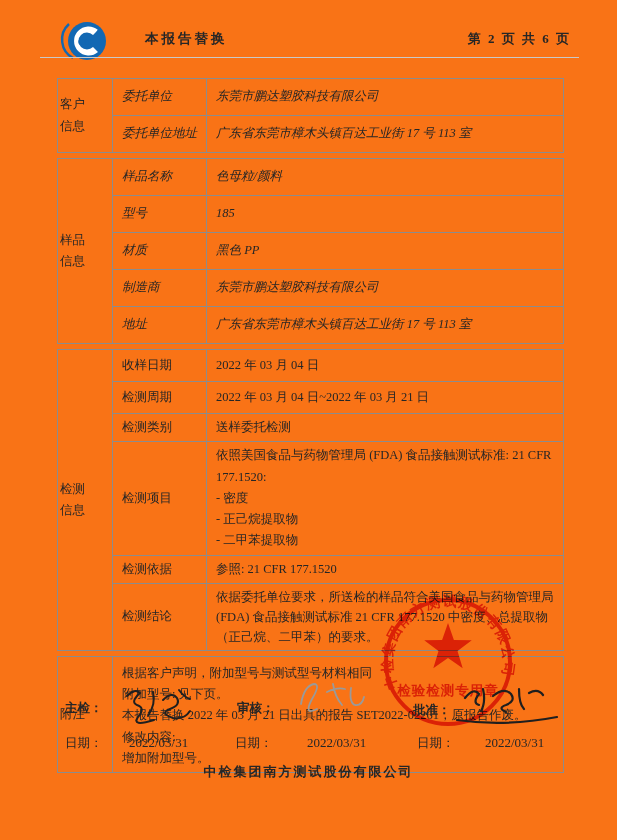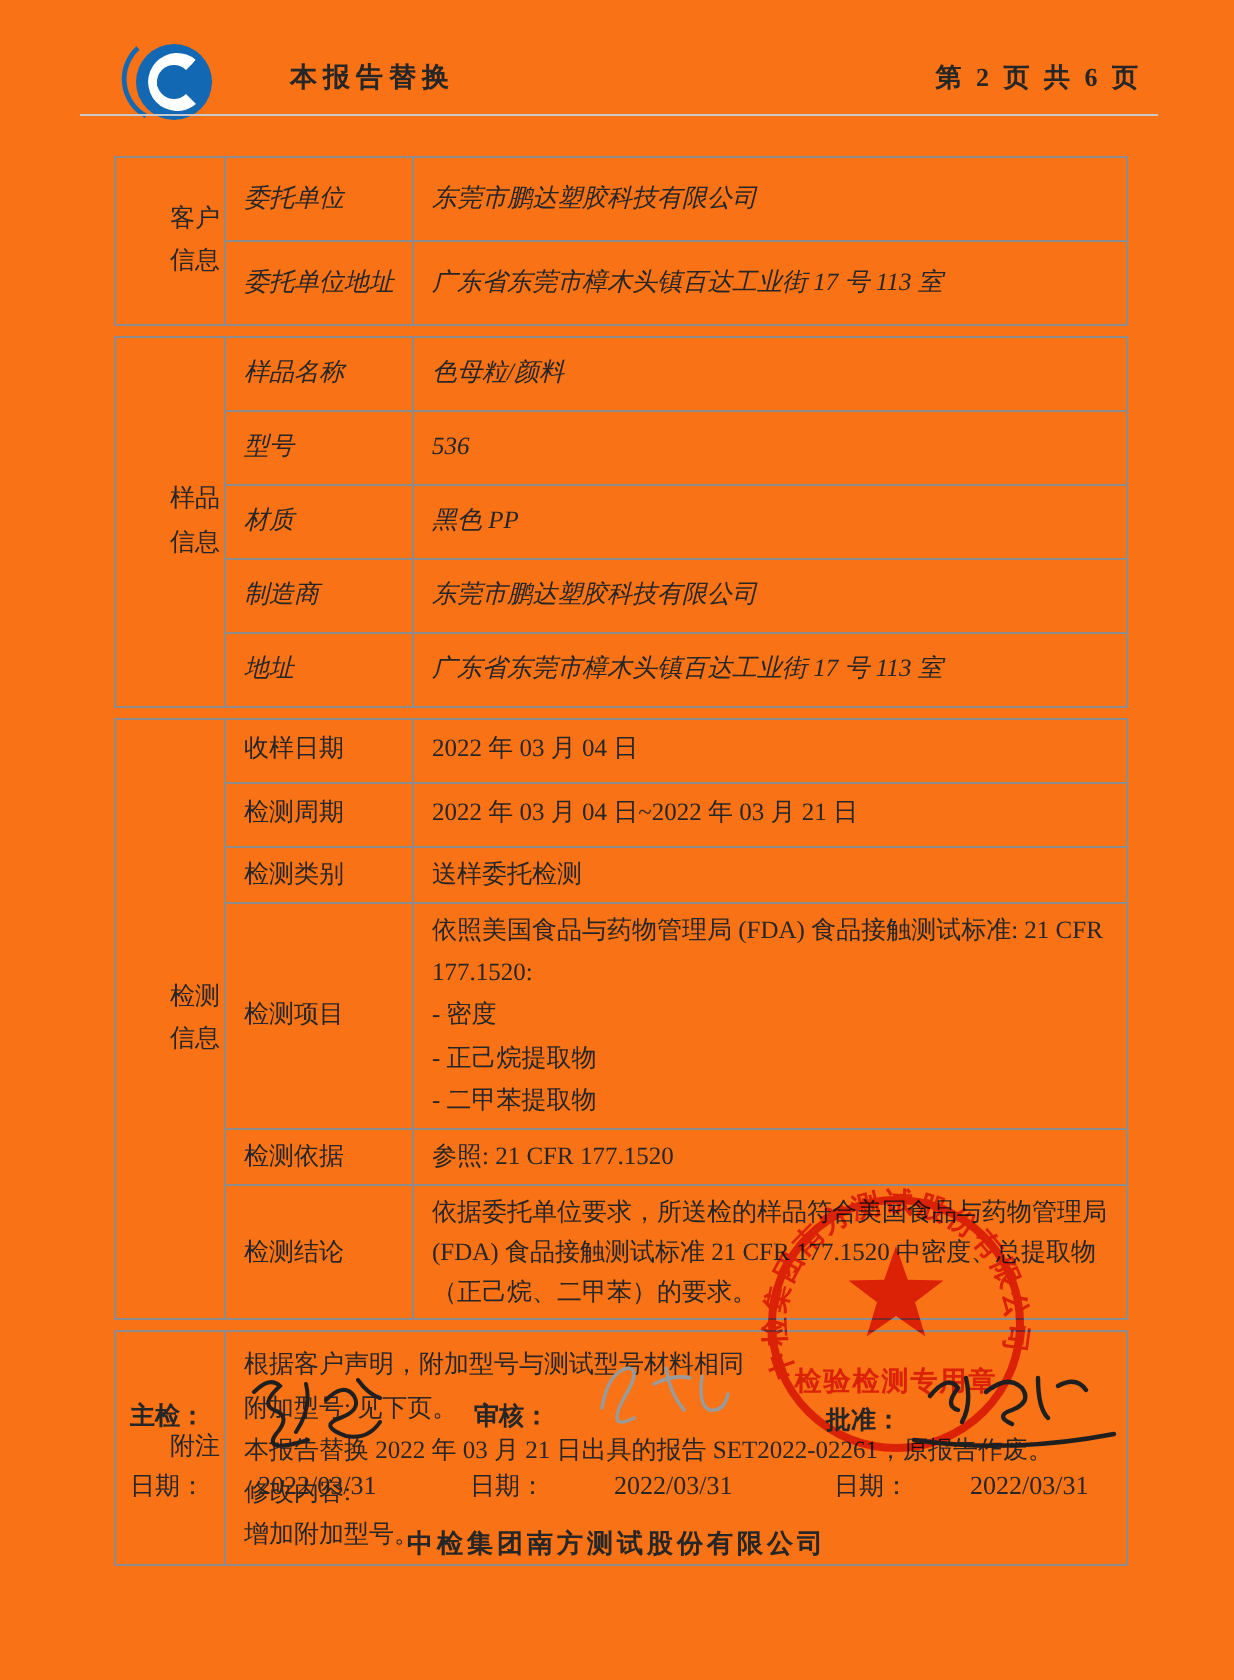--- a/index.html
+++ b/index.html
@@ -18,21 +18,21 @@
   .header-rule{position:absolute; top:57px; left:40px; right:38px; height:1px; background:#c9c9c9;}
   
   .tables{position:absolute; top:78px; left:57px; width:506px;}
   table.sec{border-collapse:collapse; width:506px; table-layout:fixed; margin-bottom:5px;}
   table.sec td{
     border:1px solid #8c8c8c; font-size:12.5px; line-height:1.7;
     padding:3px 9px; vertical-align:middle; word-break:break-all;
   }
   col.c1{width:55px;} col.c2{width:94px;} col.c3{width:357px;}
   col.n2{width:451px;}
-  .sec-label{text-align:right; white-space:pre-line; padding:20px 2px !important;margin-top:32px;}
+  .sec-label{text-align:left; white-space:pre-line; padding:10px 2px !important;margin-top:32px;}
   .field{text-align:left;}
   .pre{white-space:pre-line;}
   td.h30{height:30px;font-style:italic;} td.h26{height:25px;} td.h22{height:20px;} td.h20{height:18px;}
   .notes-cell{line-height:1.75; vertical-align:top; padding-top:6px !important;}
   
   .sig-area{position:absolute; left:57px; top:686px; width:506px; height:72px; font-size:12.5px;}
   .sig-label{position:absolute; font-weight:bold;}
   .sig-svg{position:absolute;}
   .date-label{position:absolute; top:49px;}
   .date-value{position:absolute; top:49px; font-size:13px;}
@@ -95,21 +95,21 @@
         </colgroup>
       <tbody>
           <tr>
         <td class="sec-label" rowspan="5">样品
 信息</td>
         <td class="field h30">样品名称</td>
         <td class="h30">色母粒/颜料</td>
       </tr>
       <tr>
         <td class="field h30">型号</td>
-        <td class="h30">536</td>
+        <td class="h30">185</td>
       </tr>
       <tr>
         <td class="field h30">材质</td>
         <td class="h30">黑色 PP</td>
       </tr>
       <tr>
         <td class="field h30">制造商</td>
         <td class="h30">东莞市鹏达塑胶科技有限公司</td>
       </tr>
       <tr>

